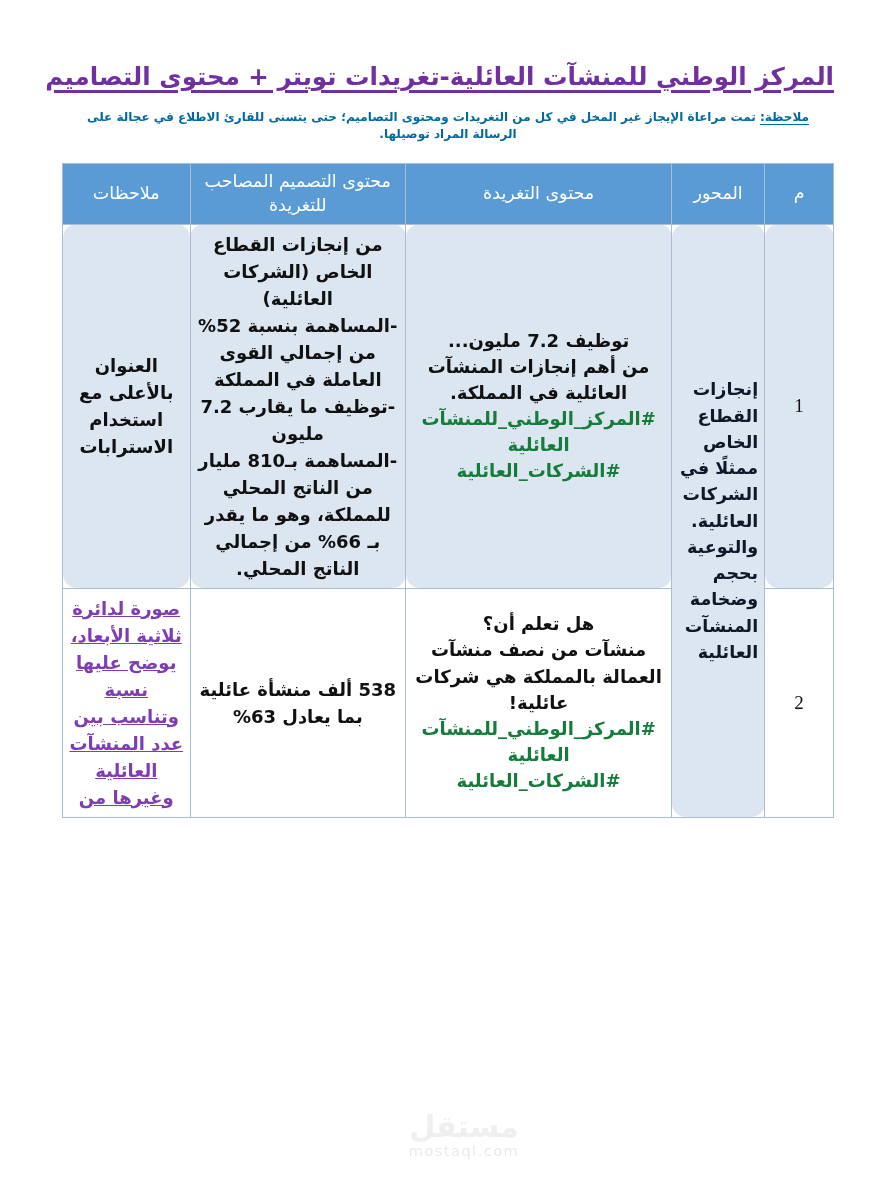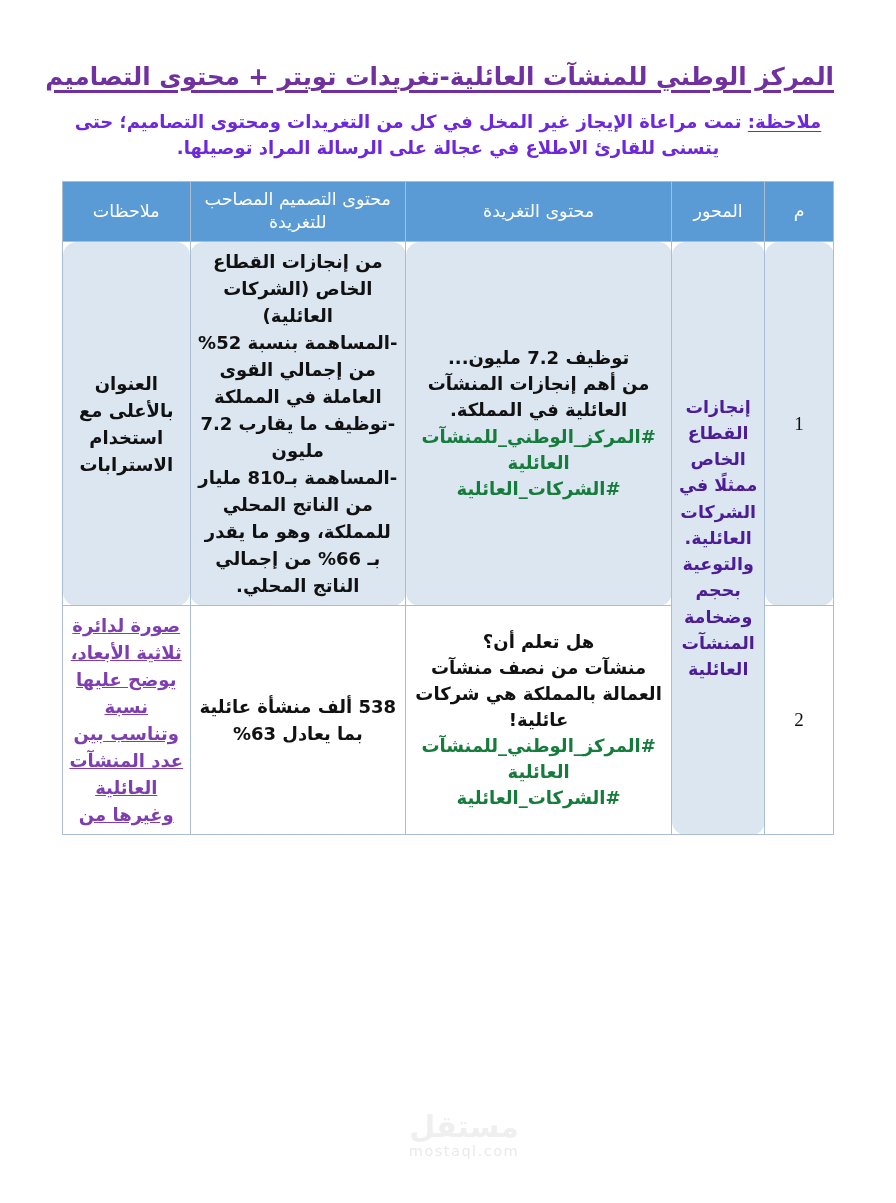--- a/index.html
+++ b/index.html
@@ -38,23 +38,23 @@
     white-space: nowrap;
     text-decoration: underline;
     text-underline-offset: 5px;
     text-decoration-thickness: 2.5px;
   }
 
   
   .doc-note {
     margin: 16px 0 0 0;
     text-align: center;
-    font-size: 18px;
-    font-weight: bold;
-    color: #6d28d9;
+    font-size: 12px;
+    font-weight: bold;
+    color: #0369a1;
     line-height: 1.45;
     padding: 0 8px;
   }
   .doc-note .note-label {
     text-decoration: underline;
     text-underline-offset: 3px;
   }
 
   
   table.main-table {
@@ -98,24 +98,24 @@
 
   
   .cell-num {
     text-align: center;
     font-size: 19px;
     color: #111;
     font-family: "Liberation Serif", "DejaVu Serif", serif;
     vertical-align: middle;
   }
   .cell-axis {
-    text-align: center;
+    text-align: right;
     font-size: 17.5px;
     font-weight: bold;
-    color: #4c1d95;
+    color: #0f172a;
     line-height: 1.5;
     vertical-align: middle;
   }
   .cell-tweet {
     text-align: center;
     font-size: 18px;
     font-weight: bold;
     color: #111;
     line-height: 1.45;
     vertical-align: top;

